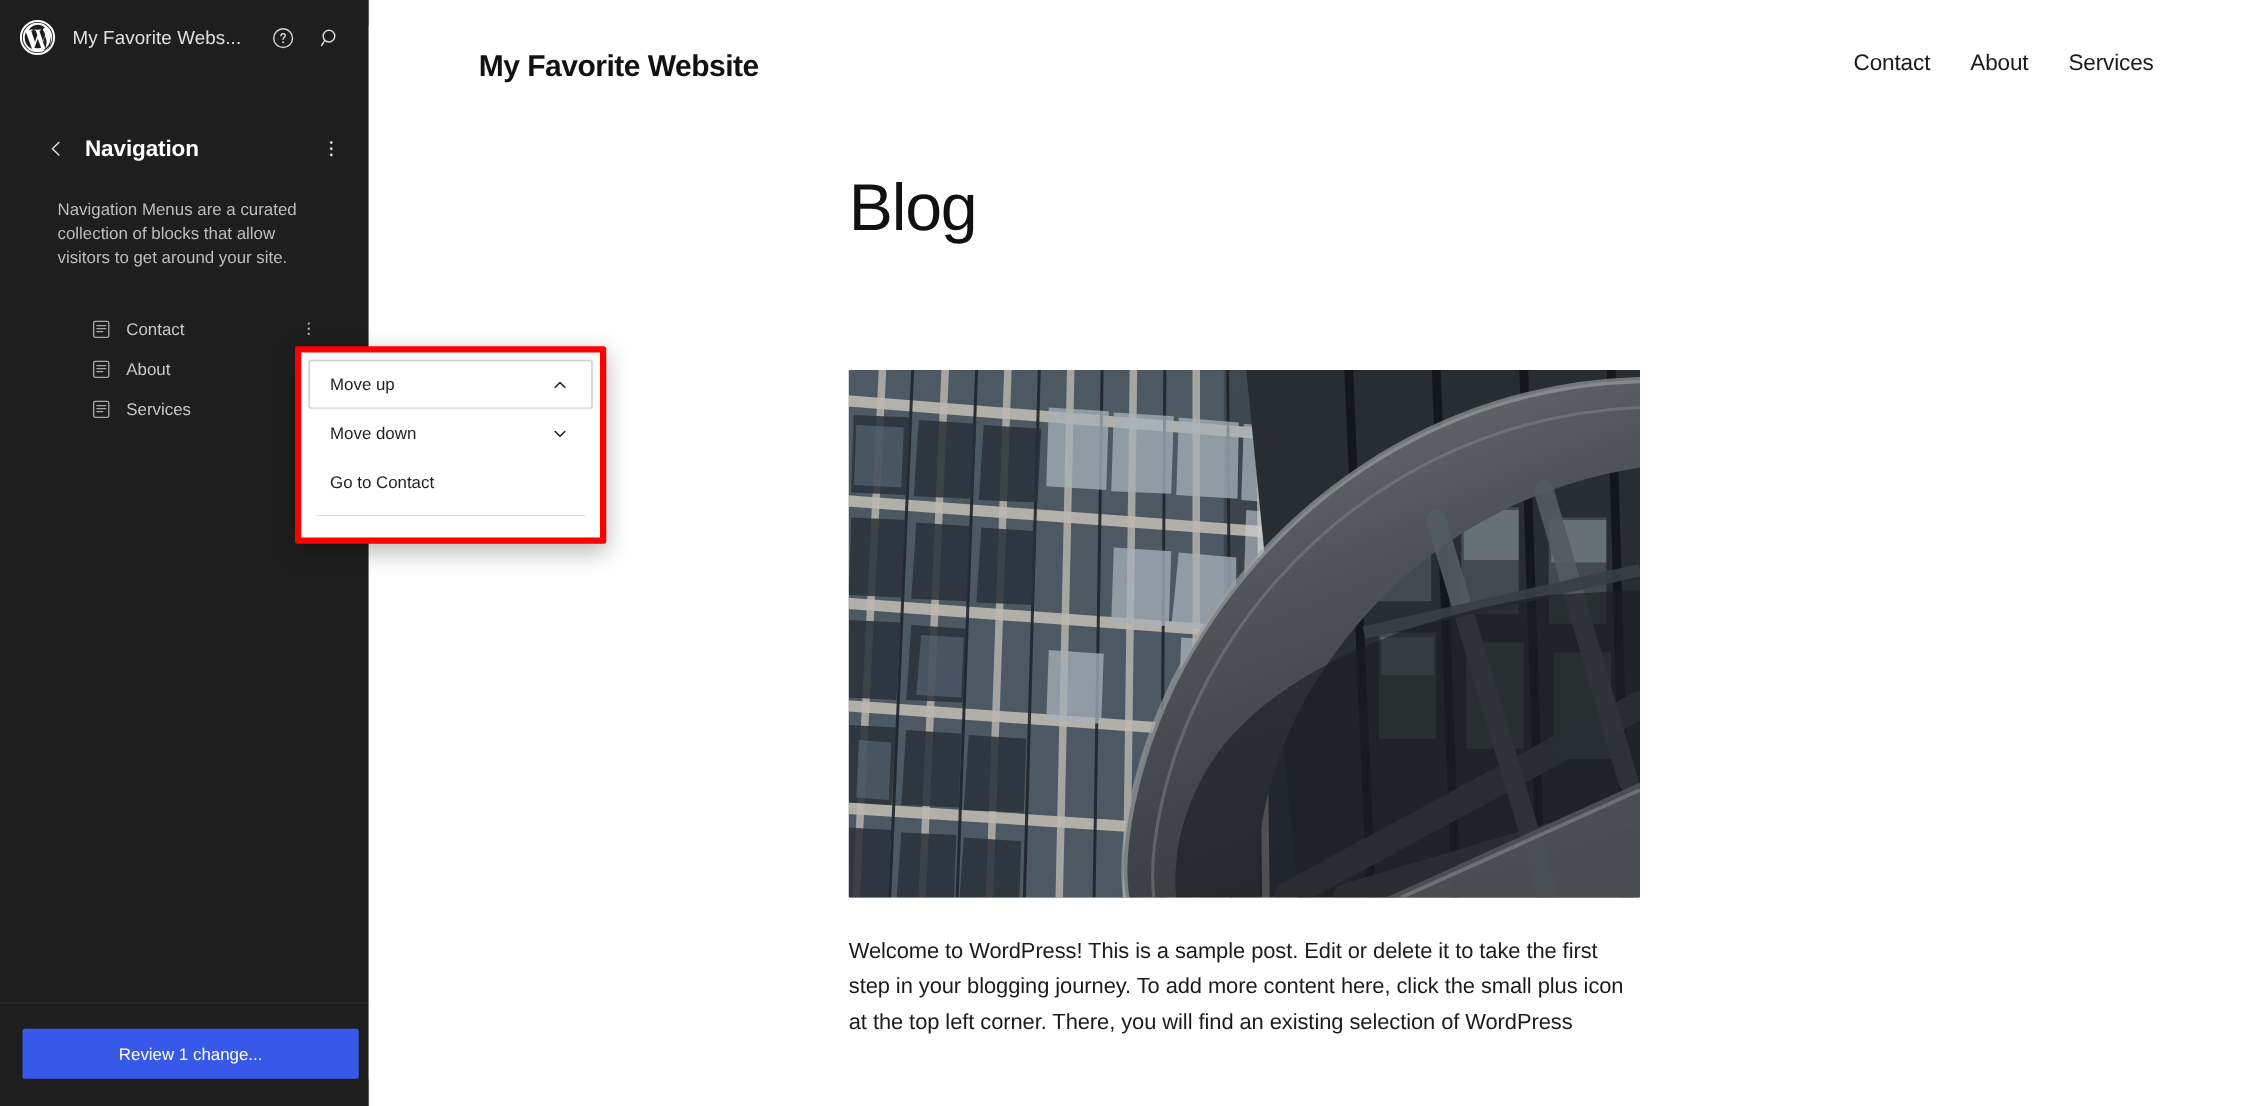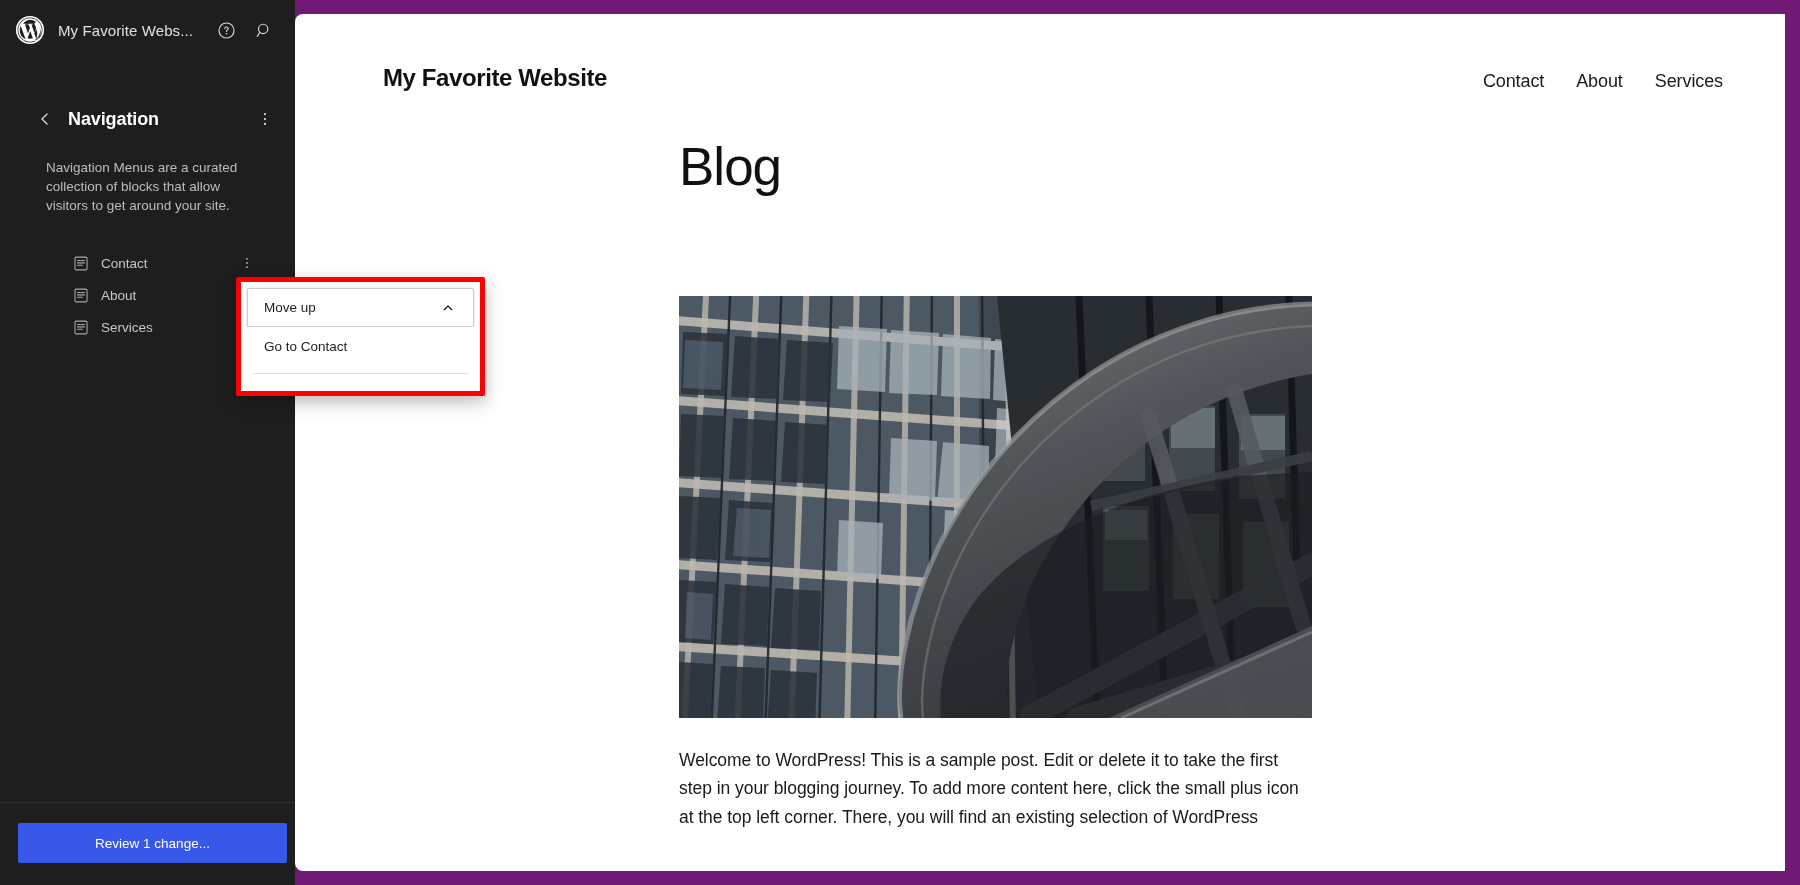--- a/index.html
+++ b/index.html
@@ -5,21 +5,21 @@
 <style>
   * { box-sizing: border-box; margin: 0; padding: 0; }
   html, body {
     width: 1800px; height: 885px;
     overflow: hidden;
     background: #1e1e1e;
     font-family: "Liberation Sans", sans-serif;
     -webkit-font-smoothing: antialiased;
   }
 
-  .app { position: relative; width: 1800px; height: 885px; background: #701a75; }
+  .app { position: relative; width: 1800px; height: 885px; background: #ffffff; }
 
   
   .sidebar {
     position: absolute; left: 0; top: 0;
     width: 295px; height: 885px;
     background: #1e1e1e;
     display: flex; flex-direction: column;
   }
 
   .site-hub {
@@ -131,21 +131,21 @@
   .canvas {
     position: absolute;
     left: 295px; top: 14px;
     width: 1490px; height: 857px;
     background: #ffffff;
     border-radius: 8px 0 0 8px;
     overflow: hidden;
   }
 
   .site-header {
-    display: flex; align-items: flex-end; justify-content: space-between;
+    display: flex; align-items: flex-start; justify-content: space-between;
     padding: 26px 42px 0 88px;
     height: 78px;
   }
   .site-brand {
     font-size: 24px;
     font-weight: 700;
     color: #111111;
     letter-spacing: -.4px;
   }
   .site-nav { display: flex; gap: 32px; padding-right: 20px; }
@@ -502,20 +502,28 @@
 
       <div class="menu-item focused">
         <span class="mi-label">Move up</span>
         <span class="mi-chev">
           <svg width="16" height="16" viewBox="0 0 20 20" fill="none">
             <path d="M5.2 12.2 10 7.5l4.8 4.7" stroke="currentColor" stroke-width="1.5" stroke-linecap="round" stroke-linejoin="round"></path>
           </svg>
         </span>
       </div>
 
+      <div class="menu-item">
+        <span class="mi-label">Move down</span>
+        <span class="mi-chev">
+          <svg width="16" height="16" viewBox="0 0 20 20" fill="none">
+            <path d="M5.2 7.8 10 12.5l4.8-4.7" stroke="currentColor" stroke-width="1.5" stroke-linecap="round" stroke-linejoin="round"></path>
+          </svg>
+        </span>
+      </div>
 
       <div class="menu-item">
         <span class="mi-label">Go to Contact</span>
       </div>
 
       <div class="menu-sep"></div>
 
 
     </div>
   </div>

